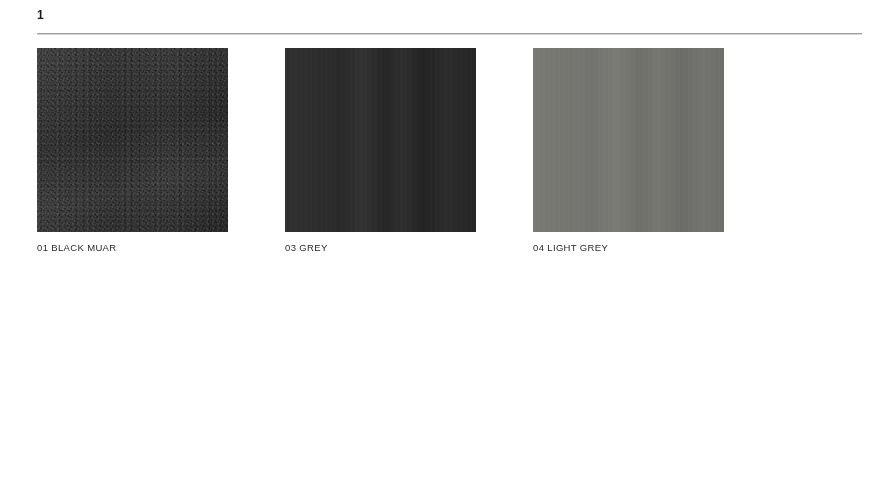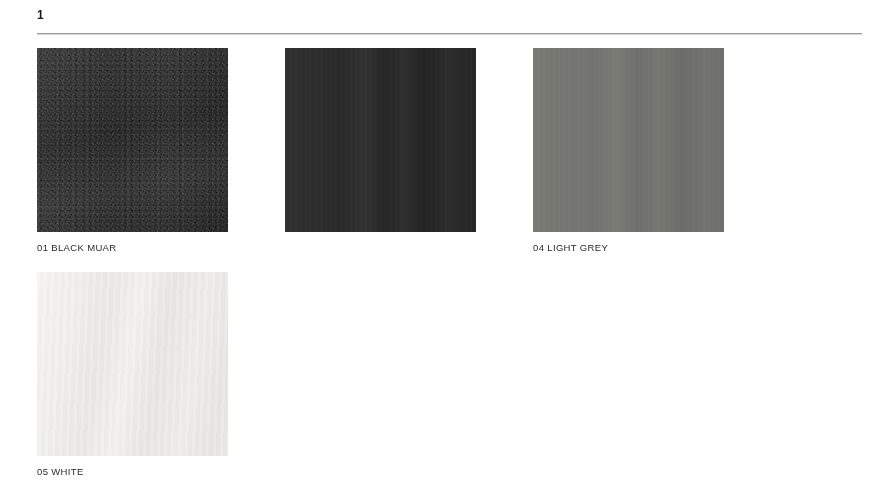--- a/index.html
+++ b/index.html
@@ -209,24 +209,21 @@
     <div class="header-rule"></div>
   </div>
 
   <div class="swatch-grid">
       <div class="swatch-cell">
         <div class="swatch-chip finish-black-muar"></div>
         <div class="swatch-caption">01 BLACK MUAR</div>
       </div>
       <div class="swatch-cell">
         <div class="swatch-chip finish-grey"></div>
+        <div class="swatch-caption">03 GREY</div>
       </div>
       <div class="swatch-cell">
         <div class="swatch-chip finish-light-grey"></div>
         <div class="swatch-caption">04 LIGHT GREY</div>
       </div>
-      <div class="swatch-cell">
-        <div class="swatch-chip finish-white"></div>
-        <div class="swatch-caption">05 WHITE</div>
-      </div>
     </div>
 
 </div>
 
 </body></html>

